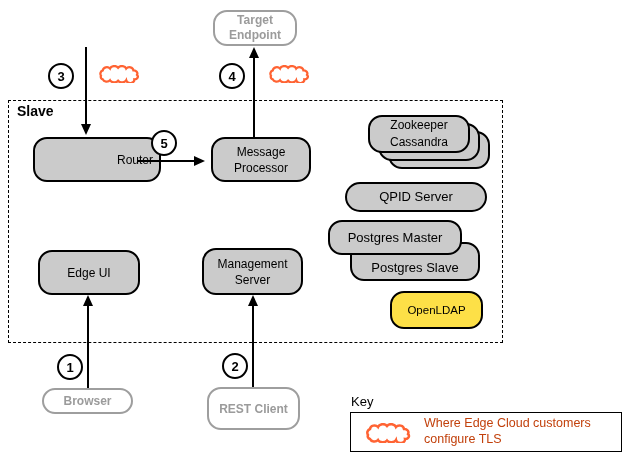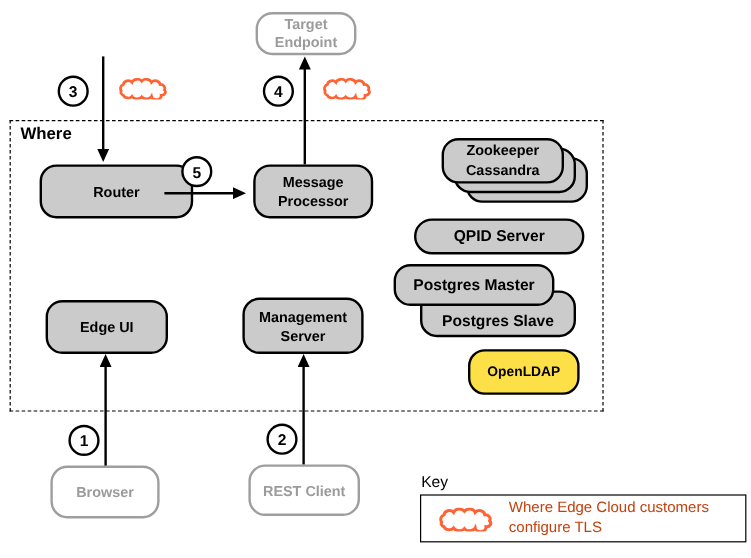--- a/index.html
+++ b/index.html
@@ -15,21 +15,21 @@
     position:absolute;left:8px;top:100px;width:495px;height:243px;
     border:1.6px dashed #000;z-index:1;
   }
   .edge-label{
     position:absolute;left:8px;top:2px;font-size:14px;font-weight:bold;color:#000;
   }
   
   .node{
     position:absolute;background:#cbcbcb;border:2px solid #000;border-radius:14px;
     display:flex;flex-direction:column;align-items:center;justify-content:center;
-    font-size:12px;font-weight:bold;color:#000;text-align:center;line-height:16px;
+    font-size:12px;font-weight:normal;color:#000;text-align:center;line-height:16px;
     z-index:3;padding:2px 6px;
   }
   .node.pill{border-radius:15px;}
   .node.light{background:#fde047;}
   .node.stack-shadow{z-index:2;}
   
   .client{
     position:absolute;background:#fff;border:2px solid #9e9e9e;border-radius:14px;
     display:flex;align-items:center;justify-content:center;flex-direction:column;
     font-size:12px;font-weight:bold;color:#9b9b9b;text-align:center;line-height:16px;
@@ -68,32 +68,32 @@
     <line x1="86" y1="47" x2="86" y2="126" stroke="#000" stroke-width="2" marker-end="url(#ah)"></line>
     <line x1="254" y1="137" x2="254" y2="56" stroke="#000" stroke-width="2" marker-end="url(#ah)"></line>
     <line x1="137" y1="161" x2="196" y2="161" stroke="#000" stroke-width="2" marker-end="url(#ah)"></line>
     <line x1="88" y1="388" x2="88" y2="304" stroke="#000" stroke-width="2" marker-end="url(#ah)"></line>
     <line x1="253" y1="387" x2="253" y2="304" stroke="#000" stroke-width="2" marker-end="url(#ah)"></line>
   </svg>
 
   <div class="client" style="left:213px;top:10px;width:84px;height:36px;line-height:15px;">
     <span>Target Endpoint</span>
   </div>
-  <div class="client" style="left:42px;top:388px;width:91px;height:44px;">
+  <div class="client" style="left:42px;top:388px;width:91px;height:26px;">
     <span>Browser</span>
   </div>
   <div class="client" style="left:207px;top:387px;width:93px;height:43px;">
     <span>REST Client</span>
   </div>
 
   <div class="edge-box">
-    <span class="edge-label">Where</span>
+    <span class="edge-label">Slave</span>
   </div>
 
-  <div class="node" style="left:33px;top:137px;width:128px;height:45px;">
+  <div class="node" style="left:33px;top:137px;width:128px;height:45px;align-items:flex-end;">
     <span>Router</span>
   </div>
   <div class="node" style="left:211px;top:137px;width:100px;height:45px;">
     <span>Message Processor</span>
   </div>
   <div class="node" style="left:38px;top:250px;width:102px;height:45px;">
     <span>Edge UI</span>
   </div>
   <div class="node" style="left:202px;top:248px;width:101px;height:47px;">
     <span>Management Server</span>

